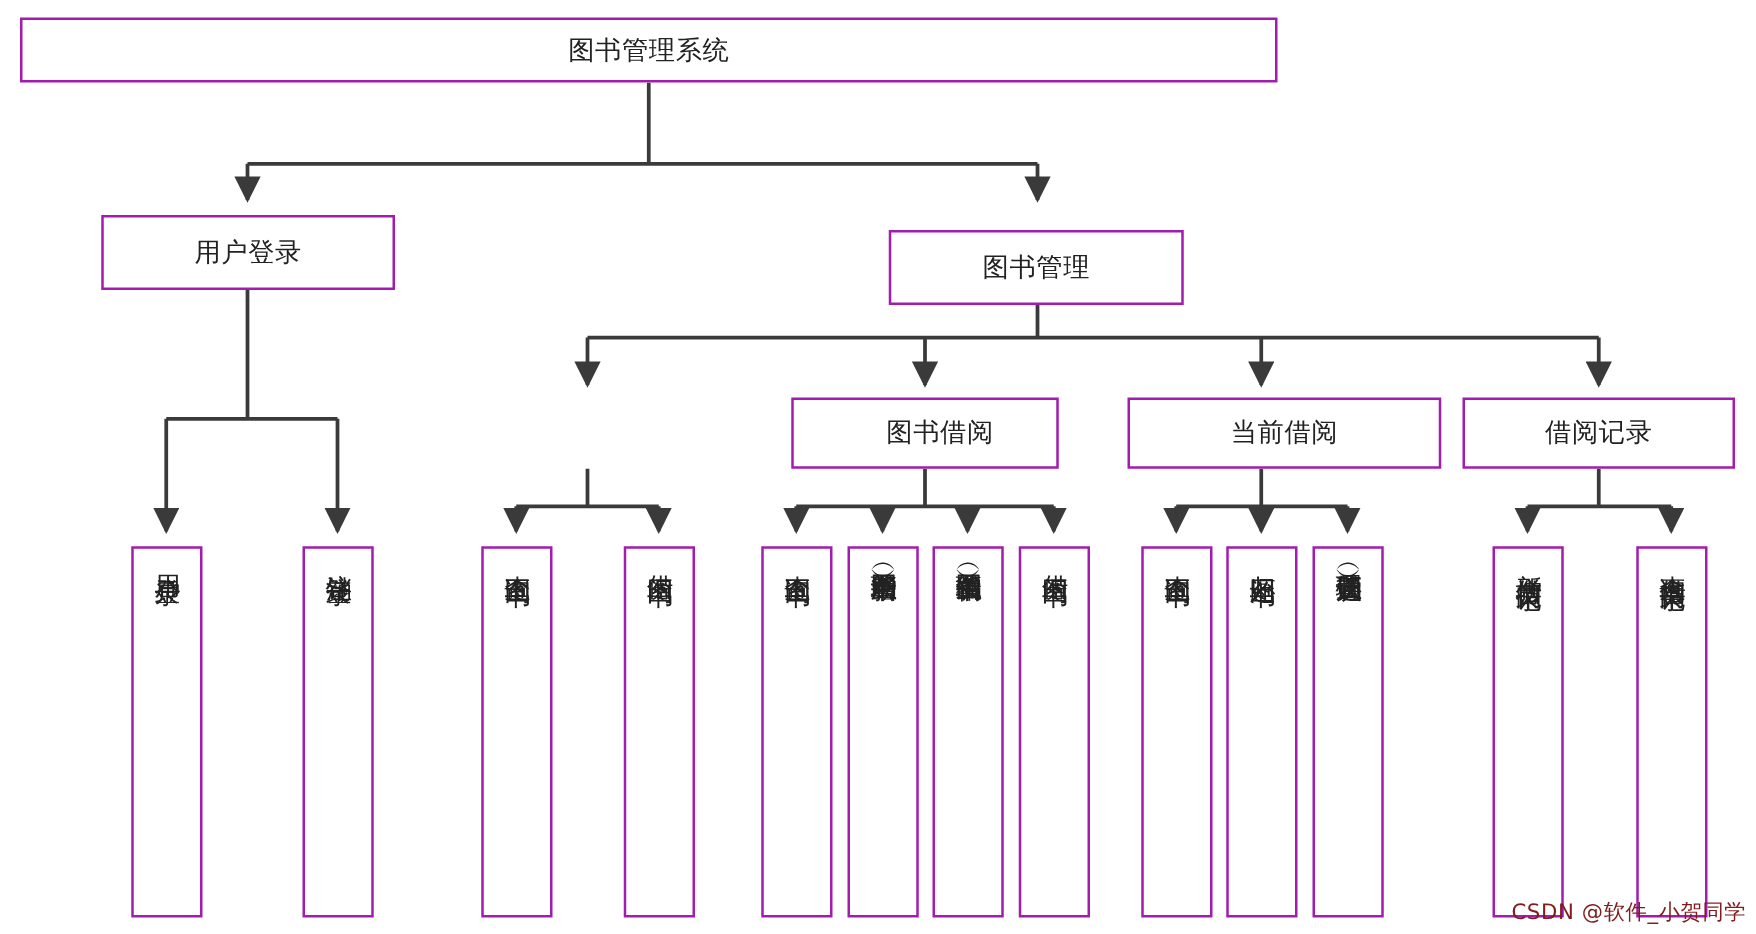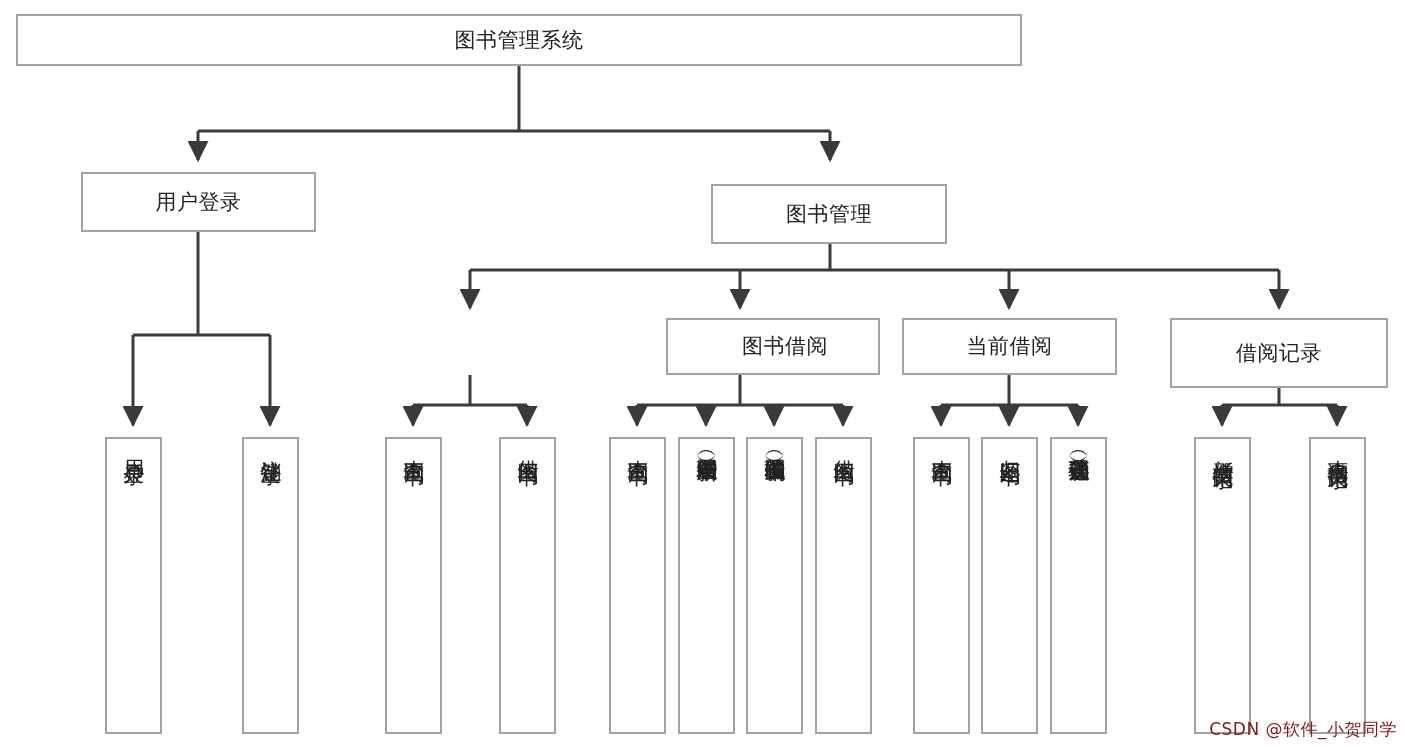--- a/index.html
+++ b/index.html
@@ -22,21 +22,21 @@
     position: absolute;
     left: 0;
     top: 0;
     width: 1405px;
     height: 747px;
   }
   .node {
     position: absolute;
     box-sizing: border-box;
     background: #ffffff;
-    border: 2px solid #a3a3a3;
+    border: 2px solid #a21caf;
     display: flex;
     align-items: center;
     justify-content: center;
     color: #222222;
   }
   .node-label {
     display: block;
     text-align: center;
     line-height: 1.08;
     color: #222222;
@@ -134,27 +134,27 @@
     <span class="node-label">图书管理系统</span>
   </div>
 
   <div class="node horiz" style="left:81px; top:172px; width:235px; height:60px;">
     <span class="node-label">用户登录</span>
   </div>
   <div class="node horiz" style="left:711px; top:172px; width:236px; height:60px;margin-top:12px;">
     <span class="node-label">图书管理</span>
   </div>
 
-  <div class="node horiz" style="left:666px; top:318px; width:214px; height:57px;padding-left:24px;">
+  <div class="node horiz" style="left:633px; top:318px; width:214px; height:57px;padding-left:24px;">
     <span class="node-label">图书借阅</span>
   </div>
-  <div class="node horiz" style="left:902px; top:318px; width:215px; height:57px;">
+  <div class="node horiz" style="left:902px; top:318px; width:251px; height:57px;">
     <span class="node-label">当前借阅</span>
   </div>
-  <div class="node horiz" style="left:1170px; top:318px; width:218px; height:70px;">
+  <div class="node horiz" style="left:1170px; top:318px; width:218px; height:57px;">
     <span class="node-label">借阅记录</span>
   </div>
 
   <div class="node vert" style="left:105px; top:437px; width:57px; height:297px;">
     <span class="node-label">用户登录</span>
   </div>
   <div class="node vert" style="left:242px; top:437px; width:57px; height:297px;">
     <span class="node-label">注销登录</span>
   </div>
 

